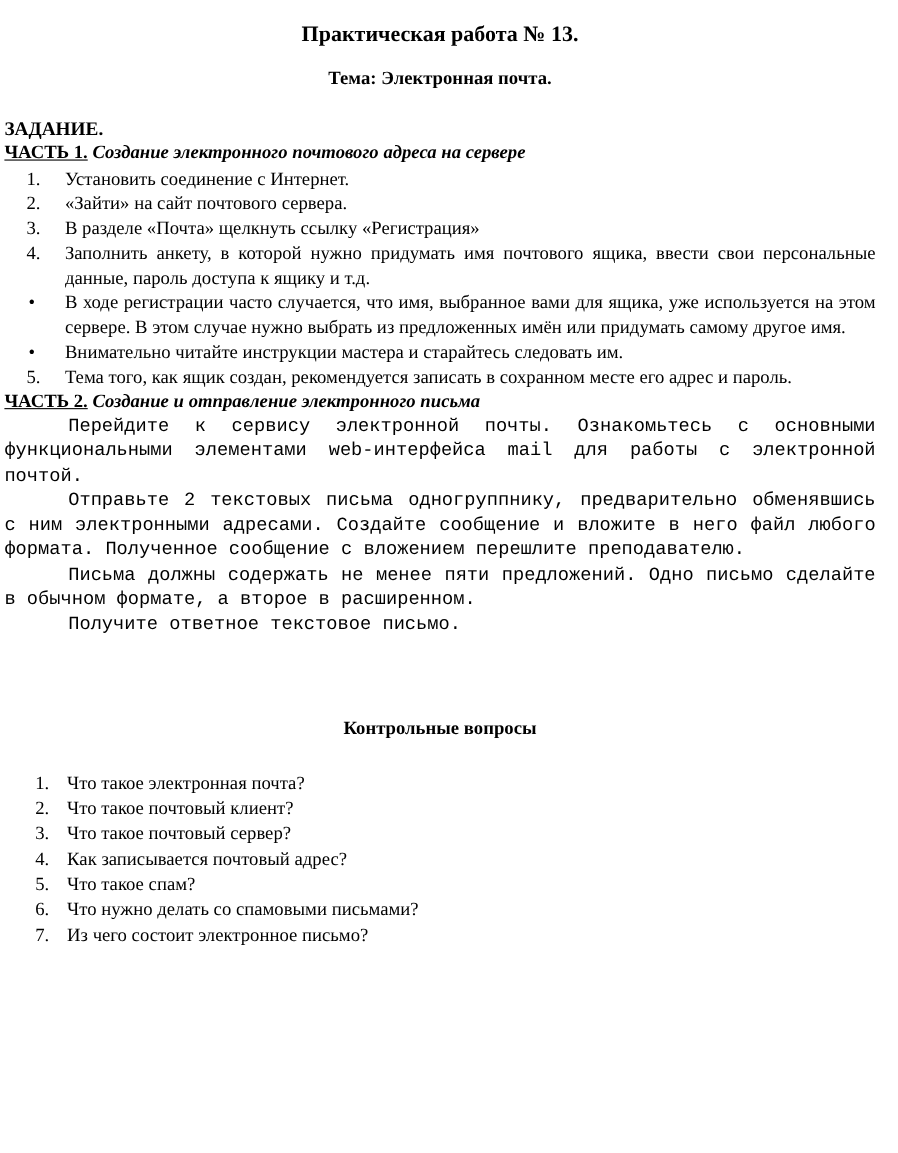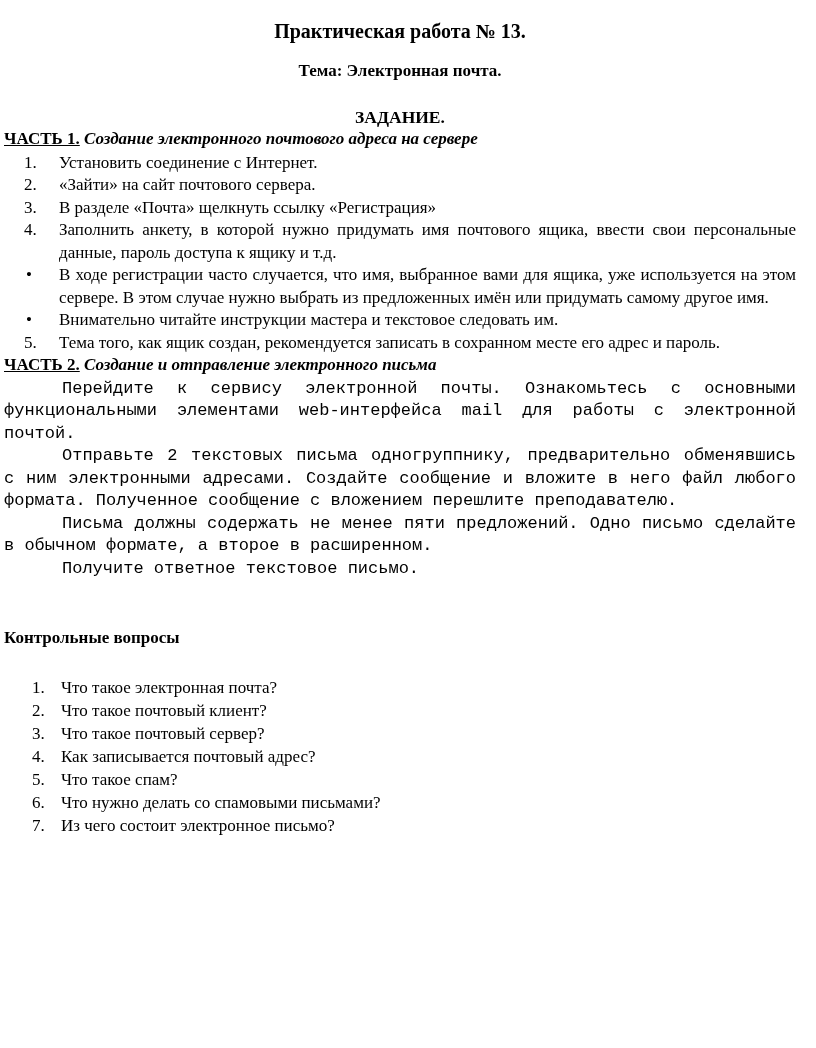--- a/index.html
+++ b/index.html
@@ -35,21 +35,20 @@
   }
   .goal-par {
     text-align: justify;
     text-indent: 56px;
   }
   .goal-label { font-weight: bold; }
   .task-heading {
     font-weight: bold;
     font-size: 17.5px;
     margin-top: 23px;
-    text-align: center;
   }
   .part-heading {
     margin-bottom: 1px;
     font-size: 17px;
   }
   .part-label {
     font-weight: bold;
     text-decoration: underline;
   }
   .part-title {
@@ -68,23 +67,23 @@
     width: 34px;
     text-align: left;
   }
   .li.bullet .marker { left: 22px; }
   .body-par {
     text-align: justify;
     text-indent: 58px;
     font-family: Liberation Mono, monospace;
   }
   .questions-heading {
-    text-align: left;
+    text-align: center;
     font-weight: bold;
-    margin-top: 47px;
+    margin-top: 71px;
     margin-bottom: 26px;
   }
   .q-list .li { padding-left: 57px; line-height: 23px; }
   .q-list .li .marker { left: 28px; }
 </style>
 </head>
 <body>
 
 <div class="page">
 
@@ -96,21 +95,21 @@
   <div class="task-heading">ЗАДАНИЕ.</div>
 
   <p class="part-heading"><span class="part-label">ЧАСТЬ 1.</span> <span class="part-title">Создание электронного почтового адреса на сервере</span></p>
 
   <div>
     <div class="li"><span class="marker">1.</span><span>Установить соединение с Интернет.</span></div>
     <div class="li"><span class="marker">2.</span><span>«Зайти» на сайт почтового сервера.</span></div>
     <div class="li"><span class="marker">3.</span><span>В разделе «Почта» щелкнуть ссылку «Регистрация»</span></div>
     <div class="li"><span class="marker">4.</span><span>Заполнить анкету, в которой нужно придумать имя почтового ящика, ввести свои персональные данные, пароль доступа к ящику и т.д.</span></div>
     <div class="li bullet"><span class="marker">•</span><span>В ходе регистрации часто случается, что имя, выбранное вами для ящика, уже используется на этом сервере. В этом случае нужно выбрать из предложенных имён или придумать самому другое имя.</span></div>
-    <div class="li bullet"><span class="marker">•</span><span>Внимательно читайте инструкции мастера и текстовое следовать им.</span></div>
+    <div class="li bullet"><span class="marker">•</span><span>Внимательно читайте инструкции мастера и старайтесь следовать им.</span></div>
     <div class="li"><span class="marker">5.</span><span>Тема того, как ящик создан, рекомендуется записать в сохранном месте его адрес и пароль.</span></div>
   </div>
 
   <p class="part-heading"><span class="part-label">ЧАСТЬ 2.</span> <span class="part-title">Создание и отправление электронного письма</span></p>
 
   <div>
     <p class="body-par">Перейдите к сервису электронной почты. Ознакомьтесь с основными функциональными элементами web-интерфейса mail для работы с электронной почтой.</p>
     <p class="body-par">Отправьте 2 текстовых письма одногруппнику, предварительно обменявшись с ним электронными адресами. Создайте сообщение и вложите в него файл любого формата. Полученное сообщение с вложением перешлите преподавателю.</p>
     <p class="body-par">Письма должны содержать не менее пяти предложений. Одно письмо сделайте в обычном формате, а второе в расширенном.</p>
     <p class="body-par">Получите ответное текстовое письмо.</p>

